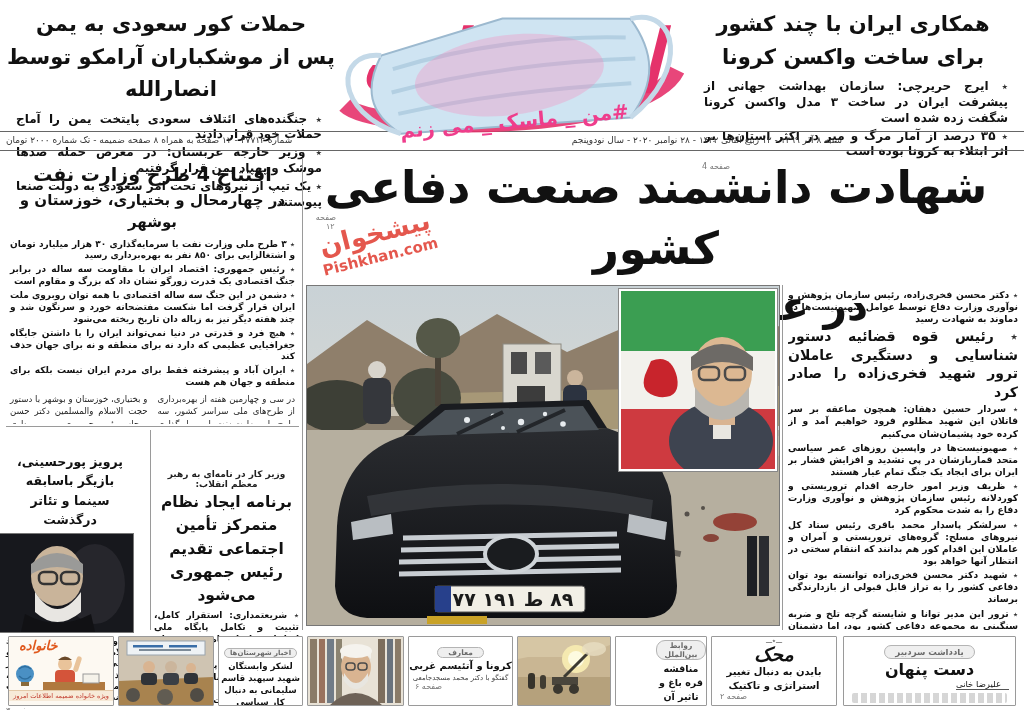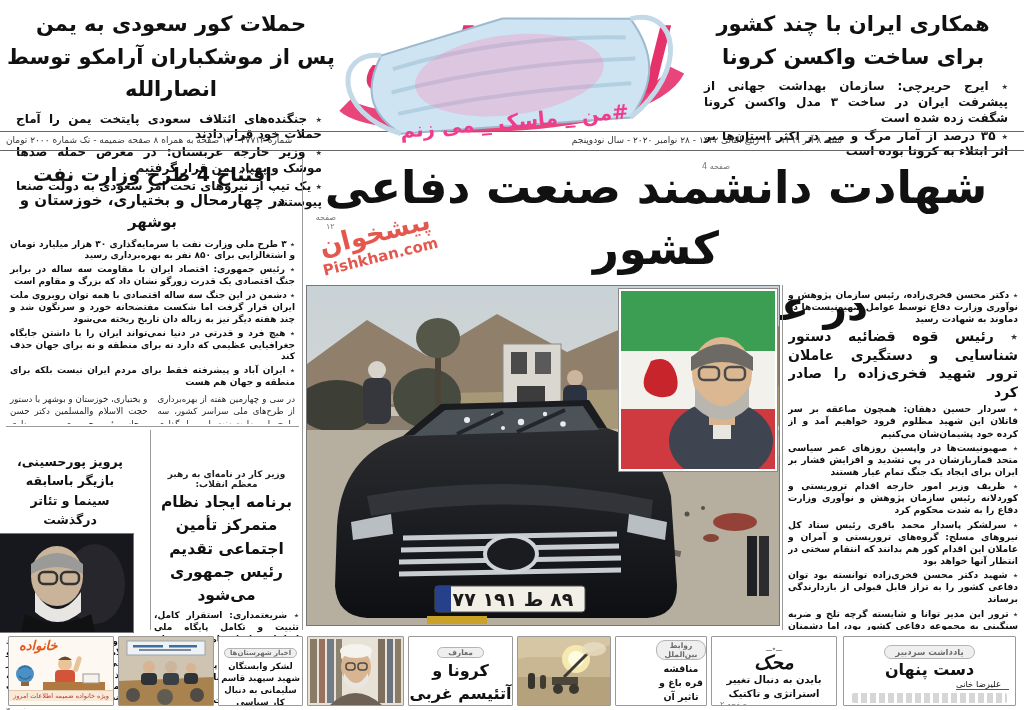--- a/index.html
+++ b/index.html
@@ -266,21 +266,21 @@
 
   </div>
 
   <div class="abs box c" style="left:843px;top:636px;width:173px;height:70px;padding-top:3px;">
     <span class="pill">یادداشت سردبیر</span>
     <div class="titr1" style="font-size:16px;margin-top:1px;">دست پنهان</div>
     <div style="font-size:8.5px;text-align:right;padding-right:8px;border-bottom:1px solid #555;display:inline-block;float:right;margin-right:6px;">علیرضا خانی</div>
     <div class="cutline abs" style="left:8px;right:8px;bottom:2px;"></div>
   </div>
 
-  <div class="abs box c" style="left:711px;top:636px;width:126px;height:70px;padding-top:8px;">
+  <div class="abs box c" style="left:711px;top:636px;width:126px;height:70px;padding-top:0;">
     <div style="font-size:7px;color:#555;">ـــ٭ـــ</div>
     <div style="font-size:19px;font-weight:bold;font-style:italic;line-height:1;">محک</div>
     <div class="titr1" style="font-size:10px;line-height:1.35;padding:1px 4px 0 4px;">بایدن به دنبال تغییر استراتژی و تاکتیک</div>
     <div class="pageref" style="text-align:left;padding-left:8px;">صفحه ۲</div>
   </div>
 
   <div class="abs box c" style="left:615px;top:636px;width:92px;height:70px;padding-top:3px;padding-left:40px;">
     <span class="pill" style="font-size:7.5px;padding:0 6px;">روابط بین‌الملل</span>
     <div class="titr1" style="font-size:9.5px;line-height:1.45;padding:1px 3px 0 3px;">مناقشه قره باغ و تاثیر آن بر امنیت ایران</div>
     <div class="pageref" style="text-align:left;padding-left:6px;">صفحه ۵</div>
@@ -298,21 +298,21 @@
       <circle cx="40" cy="52" r="5" fill="#3a372f"></circle>
         <circle cx="56" cy="52" r="5" fill="#3a372f"></circle>
       <rect x="10" y="36" width="7" height="16" rx="3" fill="#36332b"></rect>
       <rect x="22" y="38" width="6" height="14" rx="3" fill="#403c32"></rect>
       <ellipse cx="76" cy="12" rx="12" ry="7" fill="#e7ddc2" opacity="0.8"></ellipse>
     </svg>
   </div>
 
   <div class="abs box c" style="left:408px;top:636px;width:105px;height:70px;padding-top:3px;">
     <span class="pill" style="font-size:7.5px;padding:0 10px;">معارف</span>
-    <div class="titr1" style="font-size:16px;line-height:1.45;">کرونا و آتئیسم غربی</div>
+    <div class="titr1" style="font-size:10px;line-height:1.45;">کرونا و آتئیسم غربی</div>
     <div style="font-size:7px;color:#444;">گفتگو با دکتر محمد مسجدجامعی</div>
     <div class="pageref" style="text-align:left;padding-left:6px;">صفحه ۶</div>
   </div>
 
   <div class="abs box" style="left:307px;top:636px;width:97px;height:70px;">
     <svg width="95" height="68" viewBox="0 0 95 68">
       <rect width="95" height="68" fill="#e8e2d6"></rect>
       <g opacity="0.85">
         <rect x="2" y="2" width="7" height="64" fill="#7a6a55"></rect>
           <rect x="11" y="2" width="6" height="64" fill="#8c5f4a"></rect>

